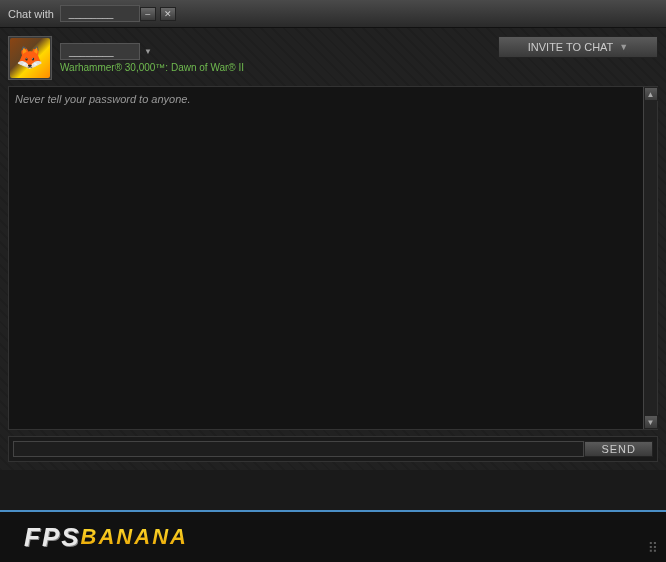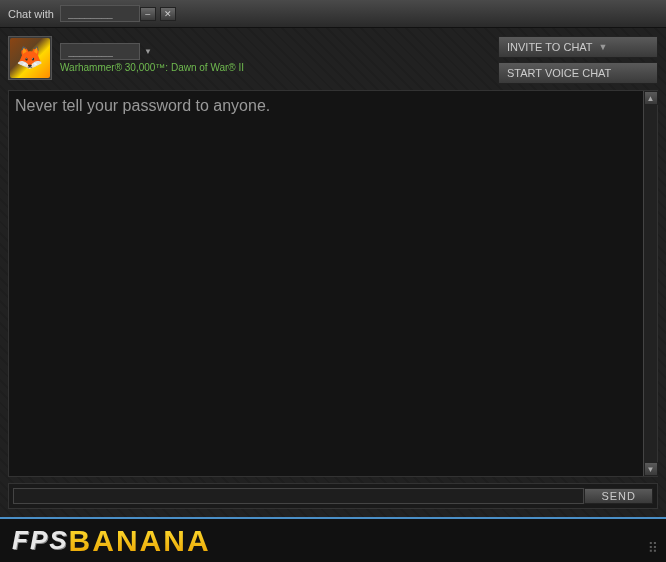--- a/index.html
+++ b/index.html
@@ -119,21 +119,20 @@
       gap: 4px;
     }
 
     .username-text {
       background: #3a3a3a;
       color: #ccc;
       font-size: 10px;
       padding: 2px 8px;
       border: 1px solid #555;
       min-width: 80px;
-      font-style: italic;
     }
 
     .dropdown-arrow {
       color: #999;
       font-size: 8px;
       cursor: pointer;
     }
 
     .status-text {
       color: #6fba4f;
@@ -155,21 +154,21 @@
     .action-btn {
       display: flex;
       align-items: center;
       background: linear-gradient(to bottom, #5a5a5a, #3a3a3a);
       border: 1px solid #222;
       color: #ccc;
       font-size: 11px;
       padding: 4px 8px;
       cursor: pointer;
       min-width: 160px;
-      justify-content: flex-start;
+      justify-content: center;
     }
 
     .btn-arrow {
       color: #999;
       font-size: 9px;
       margin-left: 6px;
     }
 
     
     .chat-area-wrapper {
@@ -182,21 +181,22 @@
 
     .chat-area {
       flex: 1;
       padding: 6px;
       overflow-y: auto;
       background: #141414;
     }
 
     .chat-message {
       color: #999;
-      font-size: 16px;
+      font-size: 11px;
+      font-style: italic;
     }
 
     .scrollbar-track {
       width: 14px;
       background: #2a2a2a;
       border-left: 1px solid #444;
       display: flex;
       flex-direction: column;
       align-items: center;
     }
@@ -236,49 +236,51 @@
       border: 1px solid #222;
       color: #ccc;
       font-size: 11px;
       padding: 0 16px;
       cursor: pointer;
       letter-spacing: 1px;
     }
 
     
     .footer {
-      height: 45px;
+      height: 52px;
       background: #111;
       border-top: 2px solid #4a8fc7;
       display: flex;
       align-items: center;
       justify-content: space-between;
-      padding: 0 12px;
+      padding: 0 24px;
       flex-shrink: 0;
       position: relative;
+      margin-top: 40px;
     }
 
     .footer-logo {
       display: flex;
       align-items: center;
     }
 
     .logo-fps {
       font-size: 26px;
       font-weight: 900;
       font-style: italic;
       color: #e8e8e8;
       font-family: 'Arial Black', Arial, sans-serif;
       letter-spacing: 2px;
       text-shadow: 1px 1px 0 #888;
     }
 
     .logo-banana {
-      font-size: 30px;
+      font-size: 22px;
       font-weight: 900;
+      font-style: italic;
       background: linear-gradient(to bottom, #ffe033, #e8a000);
       -webkit-background-clip: text;
       -webkit-text-fill-color: transparent;
       background-clip: text;
       font-family: 'Arial Black', Arial, sans-serif;
       letter-spacing: 2px;
     }
 
     .footer-dots {
       color: #5a5a5a;
@@ -324,23 +326,20 @@
         </div>
         <span class="game-text">Warhammer® 30,000™: Dawn of War® II</span>
       </div>
     </div>
 
     <div class="right-buttons">
       <button class="action-btn">
         <span>INVITE TO CHAT</span>
         <span class="btn-arrow">▼</span>
       </button>
-      <button class="action-btn">
-        <span>START VOICE CHAT</span>
-      </button>
     </div>
   </div>
 
   <div class="chat-area-wrapper">
     <div class="chat-area">
       <div class="chat-message">Never tell your password to anyone.</div>
     </div>
     <div class="scrollbar-track">
       <div class="scrollbar-up">▲</div>
       <div class="scrollbar-thumb-area"></div>

